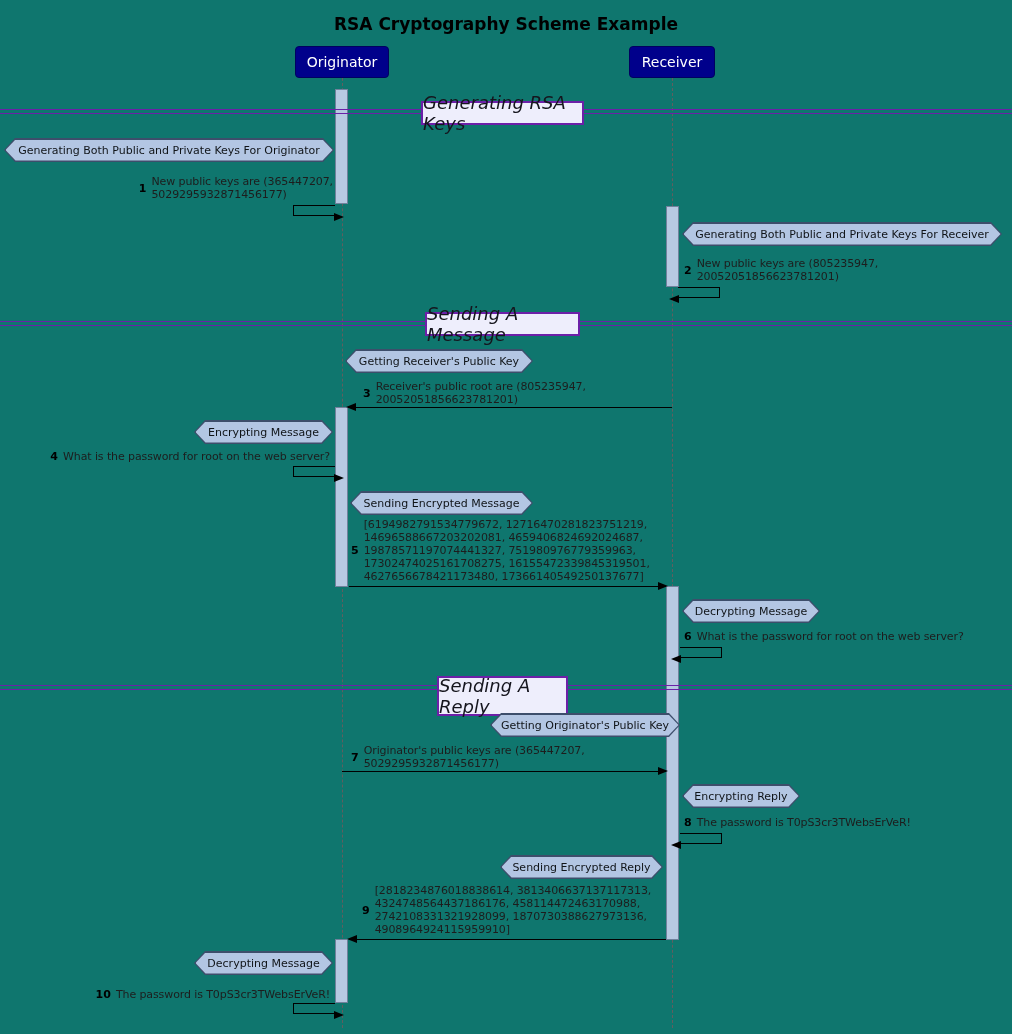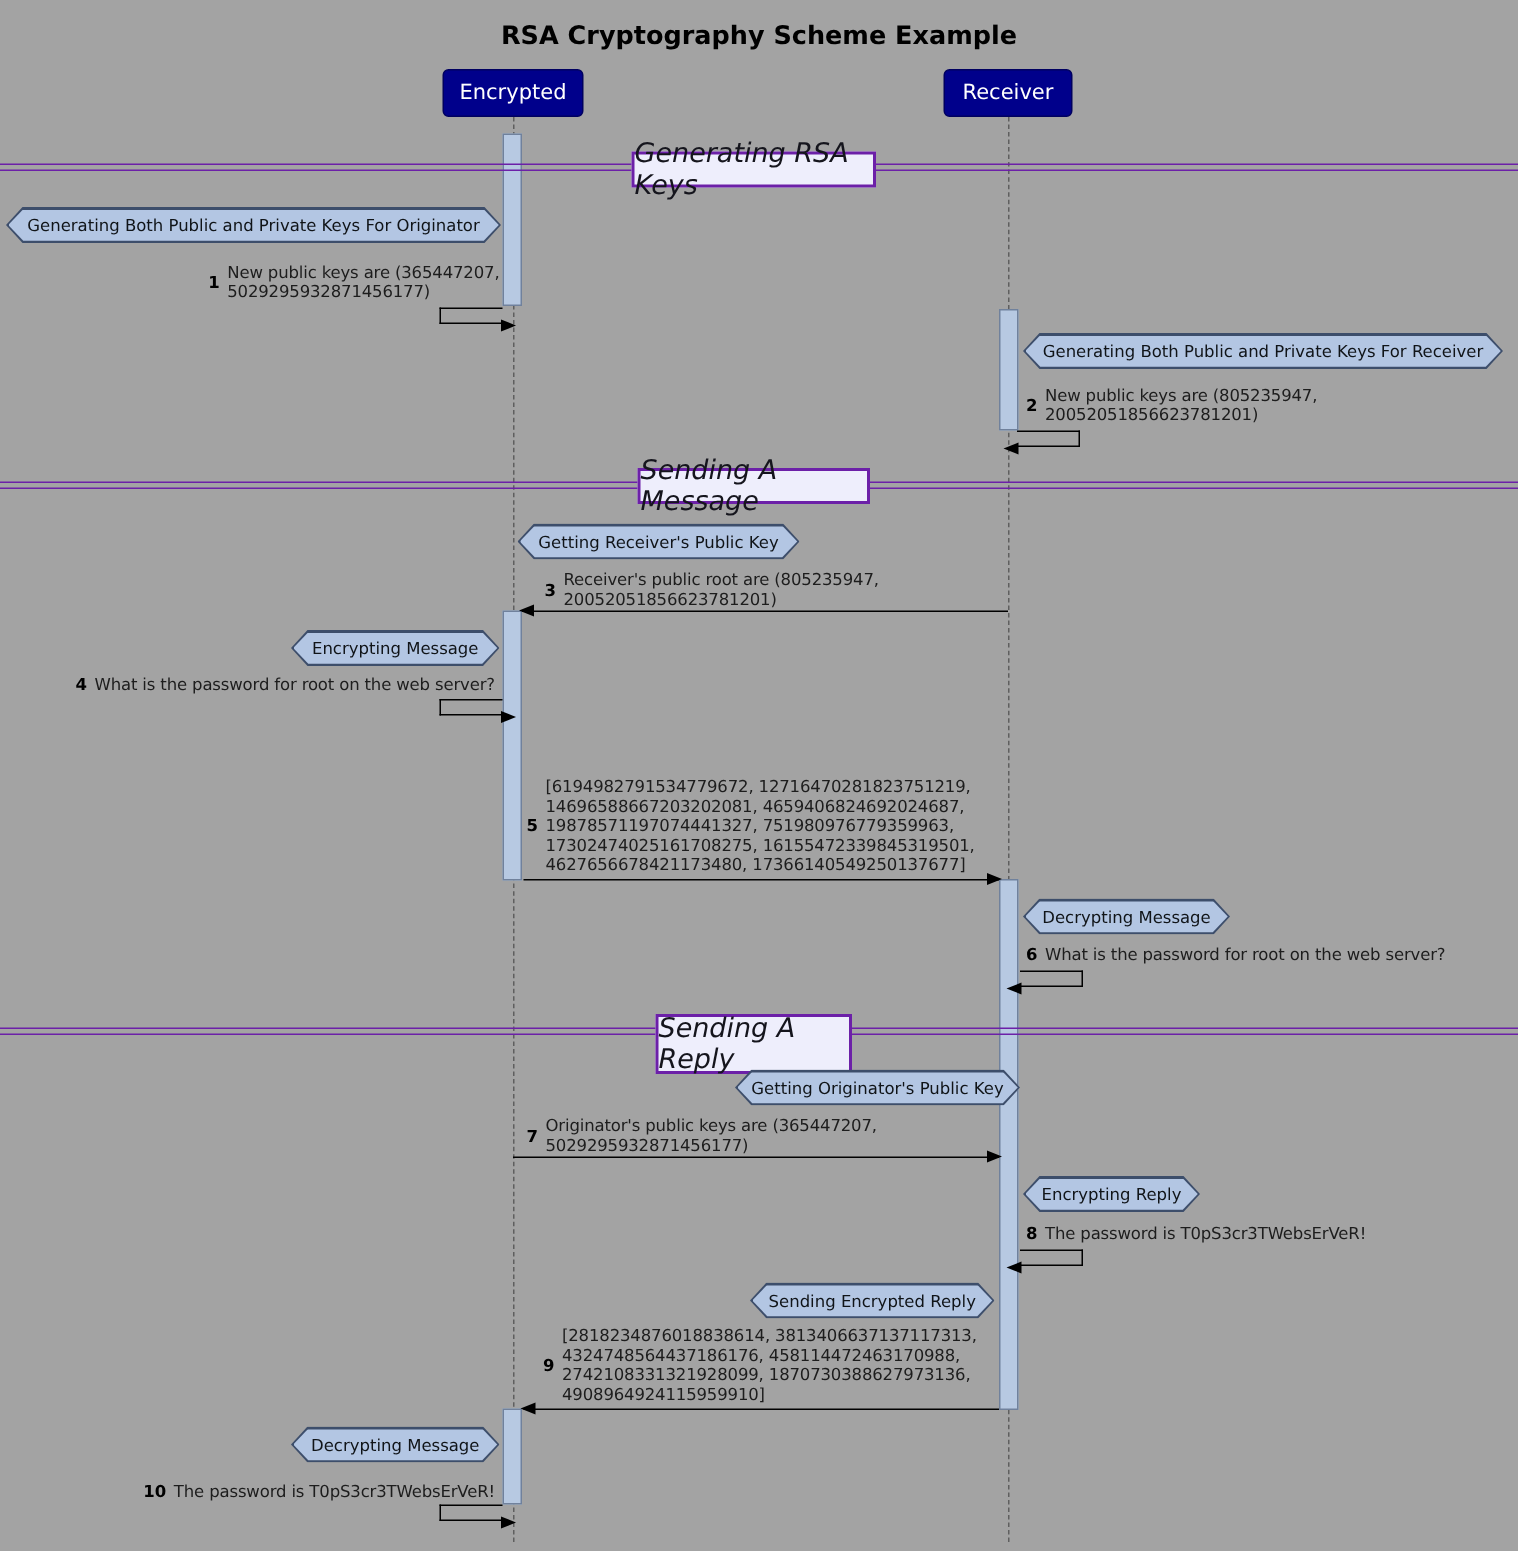--- a/index.html
+++ b/index.html
@@ -3,21 +3,21 @@
 <meta charset="utf-8">
 <style>
   :root{
     --actor-fill:#00008B; --actor-border:#000060; --actor-text:#ffffff;
     --note-fill:#B3C6E3; --note-border:#3D4E6B;
     --divider-border:#6C20A8; --divider-fill:#EEEEFC;
     --activation-fill:#B7C9E2; --activation-border:#70819C;
     --lifeline:#5F5F5F; --arrow:#000000; --text:#1d1d1d;
   }
   html,body{margin:0;padding:0;background:#ffffff;}
-  #page{position:relative;width:1012px;height:1034px;background:#a3a3a3;
+  #page{position:relative;width:1012px;height:1034px;background:#0f766e;
         font-family:"DejaVu Sans","Liberation Sans",sans-serif;overflow:hidden;}
 
   .title{position:absolute;left:0;right:0;top:14px;text-align:center;
          font-size:17px;font-weight:bold;color:#000;}
 
   .actor{position:absolute;height:32px;background:var(--actor-fill);
          border:1.5px solid var(--actor-border);border-radius:4px;color:var(--actor-text);
          font-size:14px;display:flex;align-items:center;justify-content:center;
          box-sizing:border-box;}
 
@@ -95,20 +95,24 @@
     <div class="fg">Generating Both Public and Private Keys For Receiver</div>
   </div>
   <div class="hex" style="left:345px;top:349px;width:188px;">
     <div class="bg"></div>
     <div class="fg">Getting Receiver's Public Key</div>
   </div>
   <div class="hex" style="left:194px;top:420px;width:139px;">
     <div class="bg"></div>
     <div class="fg">Encrypting Message</div>
   </div>
+  <div class="hex" style="left:350px;top:491px;width:183px;">
+    <div class="bg"></div>
+    <div class="fg">Sending Encrypted Message</div>
+  </div>
   <div class="hex" style="left:682px;top:599px;width:138px;">
     <div class="bg"></div>
     <div class="fg">Decrypting Message</div>
   </div>
   <div class="hex" style="left:490px;top:713px;width:190px;">
     <div class="bg"></div>
     <div class="fg">Getting Originator's Public Key</div>
   </div>
   <div class="hex" style="left:682px;top:784px;width:118px;">
     <div class="bg"></div>
@@ -200,16 +204,16 @@
   <div class="arrow" style="left:349px;top:586px;width:317px;">
       <span class="ah r"></span>
     </div>
   <div class="arrow" style="left:342px;top:771px;width:324px;">
       <span class="ah r"></span>
     </div>
   <div class="arrow" style="left:349px;top:939px;width:317px;">
       <span class="ah l"></span>
     </div>
 
-  <div class="actor" style="left:295px;top:46px;width:94px;">Encrypted</div>
+  <div class="actor" style="left:295px;top:46px;width:94px;">Originator</div>
   <div class="actor" style="left:629px;top:46px;width:86px;">Receiver</div>
 
 </div>
 
 </body></html>

